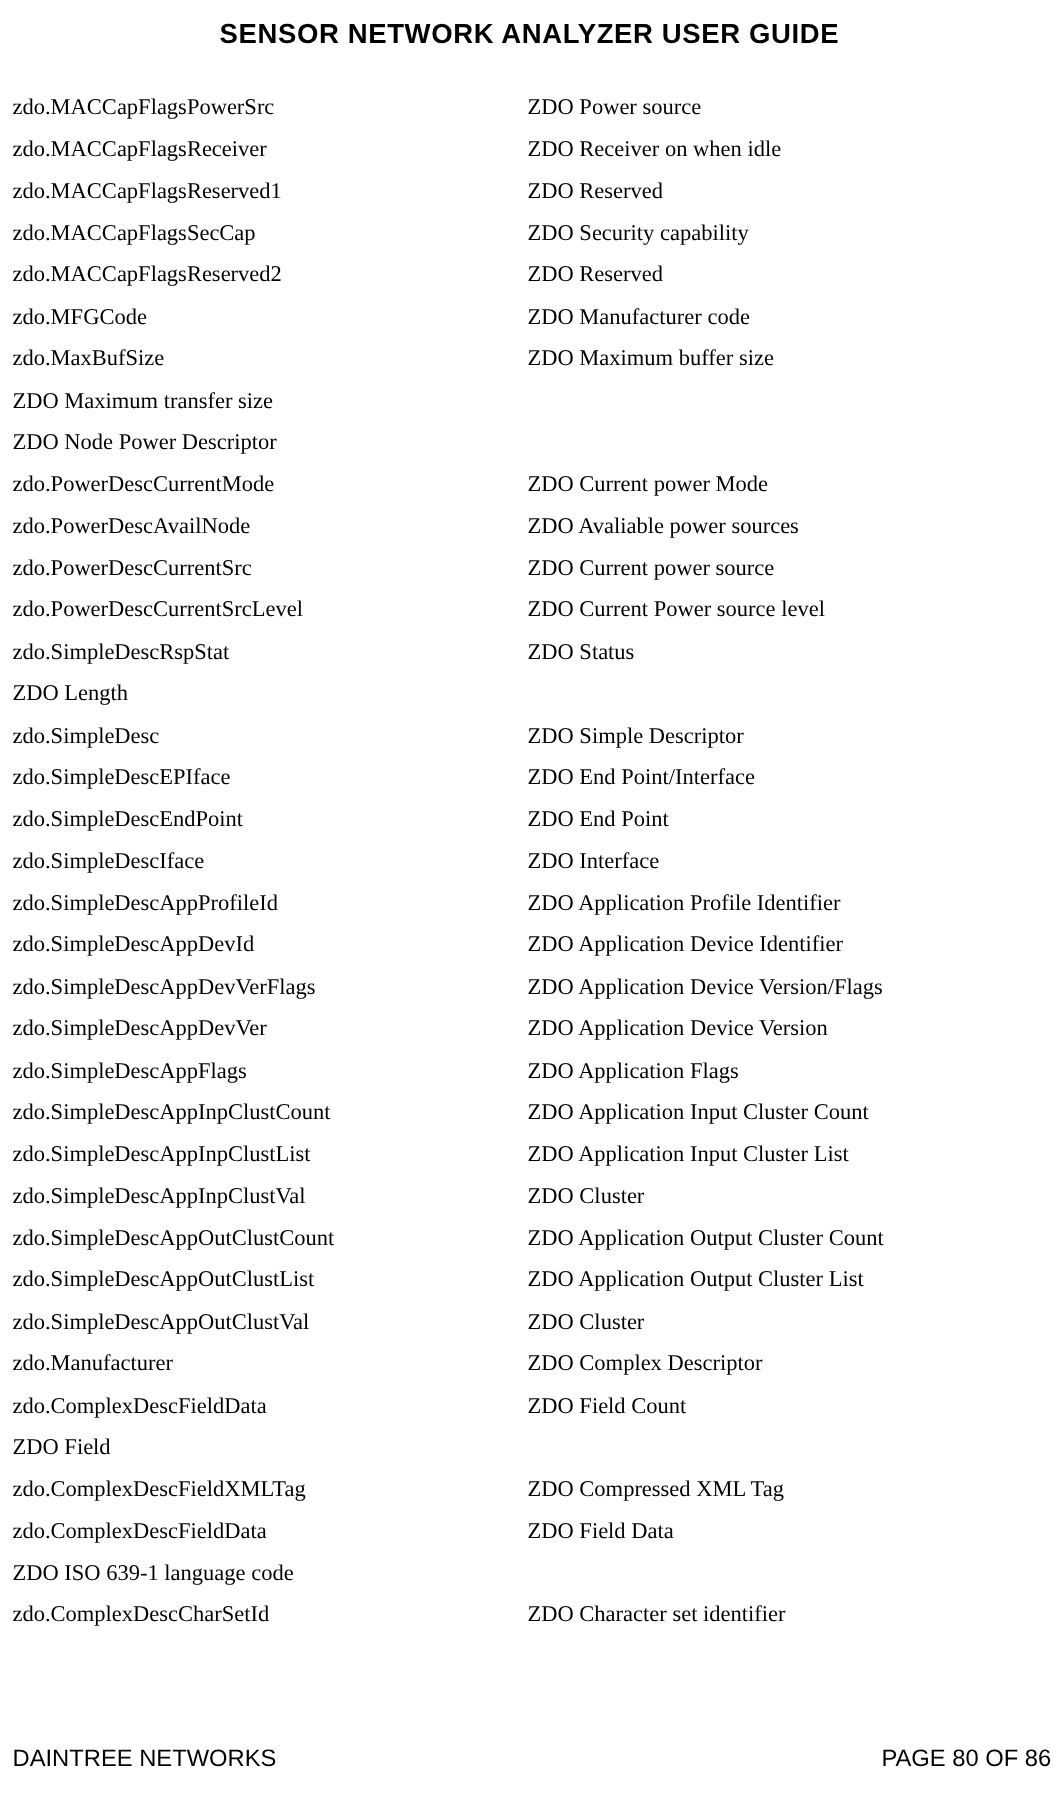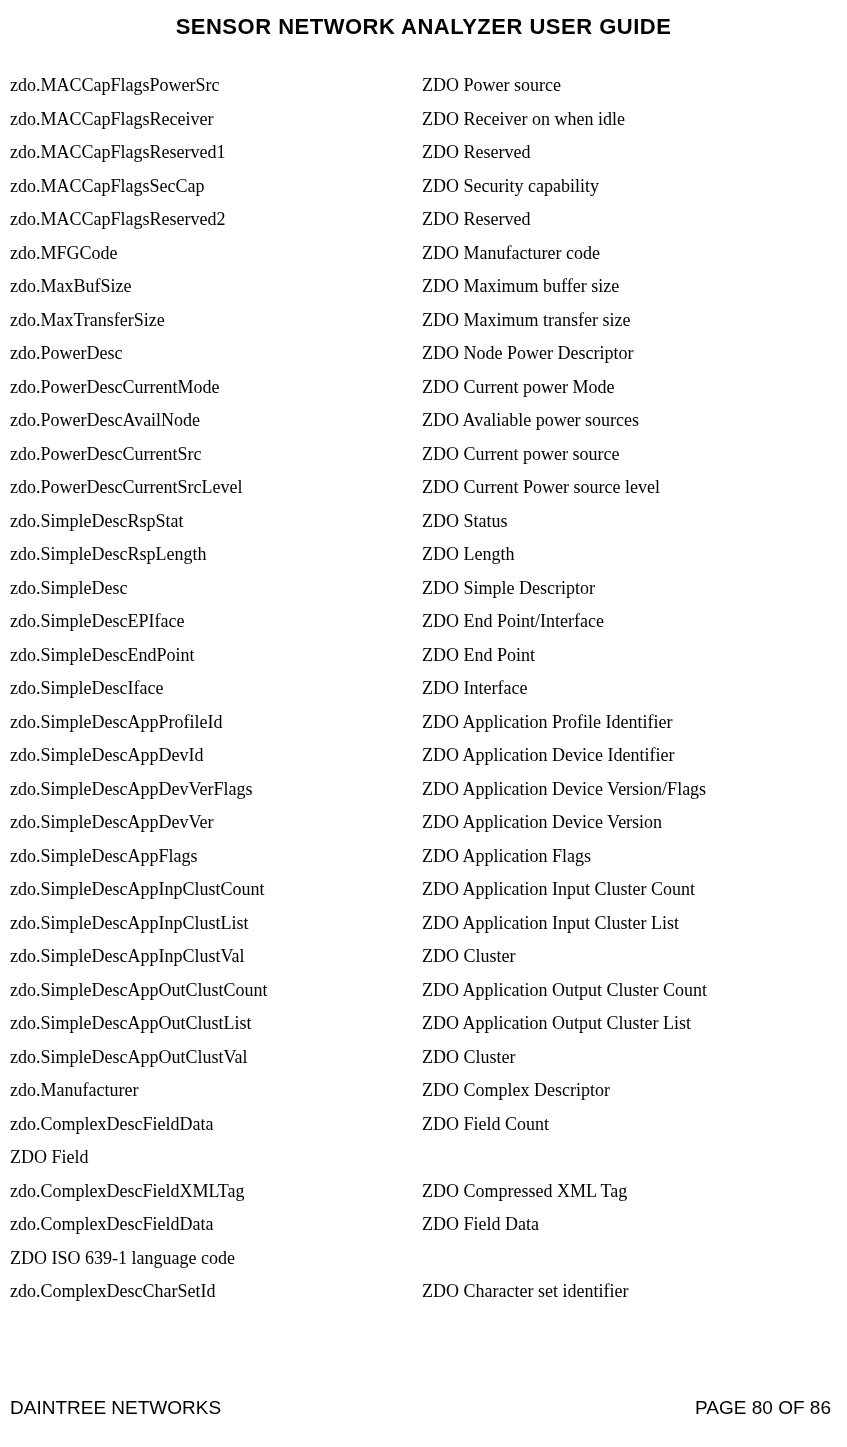--- a/index.html
+++ b/index.html
@@ -42,21 +42,21 @@
     box-sizing: border-box;
     font-family: Liberation Serif, serif;
   }
   .row .right {
     flex: 1 1 auto;
   }
   .footer {
     position: absolute;
     bottom: 28px;
     left: 10px;
-    right: 16px;
+    right: 6px;
     display: flex;
     justify-content: space-between;
     font-family: Arial, Helvetica, sans-serif;
     font-size: 19px;
   }
 </style>
 </head>
 <body>
 
 <div class="page">
@@ -85,25 +85,23 @@
       </div>
       <div class="row">
         <div class="left">zdo.MFGCode</div>
         <div class="right">ZDO Manufacturer code</div>
       </div>
       <div class="row">
         <div class="left">zdo.MaxBufSize</div>
         <div class="right">ZDO Maximum buffer size</div>
       </div>
       <div class="row">
-        <div class="left">zdo.MaxTransferSize</div>
         <div class="right">ZDO Maximum transfer size</div>
       </div>
       <div class="row">
-        <div class="left">zdo.PowerDesc</div>
         <div class="right">ZDO Node Power Descriptor</div>
       </div>
       <div class="row">
         <div class="left">zdo.PowerDescCurrentMode</div>
         <div class="right">ZDO Current power Mode</div>
       </div>
       <div class="row">
         <div class="left">zdo.PowerDescAvailNode</div>
         <div class="right">ZDO Avaliable power sources</div>
       </div>
@@ -113,21 +111,20 @@
       </div>
       <div class="row">
         <div class="left">zdo.PowerDescCurrentSrcLevel</div>
         <div class="right">ZDO Current Power source level</div>
       </div>
       <div class="row">
         <div class="left">zdo.SimpleDescRspStat</div>
         <div class="right">ZDO Status</div>
       </div>
       <div class="row">
-        <div class="left">zdo.SimpleDescRspLength</div>
         <div class="right">ZDO Length</div>
       </div>
       <div class="row">
         <div class="left">zdo.SimpleDesc</div>
         <div class="right">ZDO Simple Descriptor</div>
       </div>
       <div class="row">
         <div class="left">zdo.SimpleDescEPIface</div>
         <div class="right">ZDO End Point/Interface</div>
       </div>

